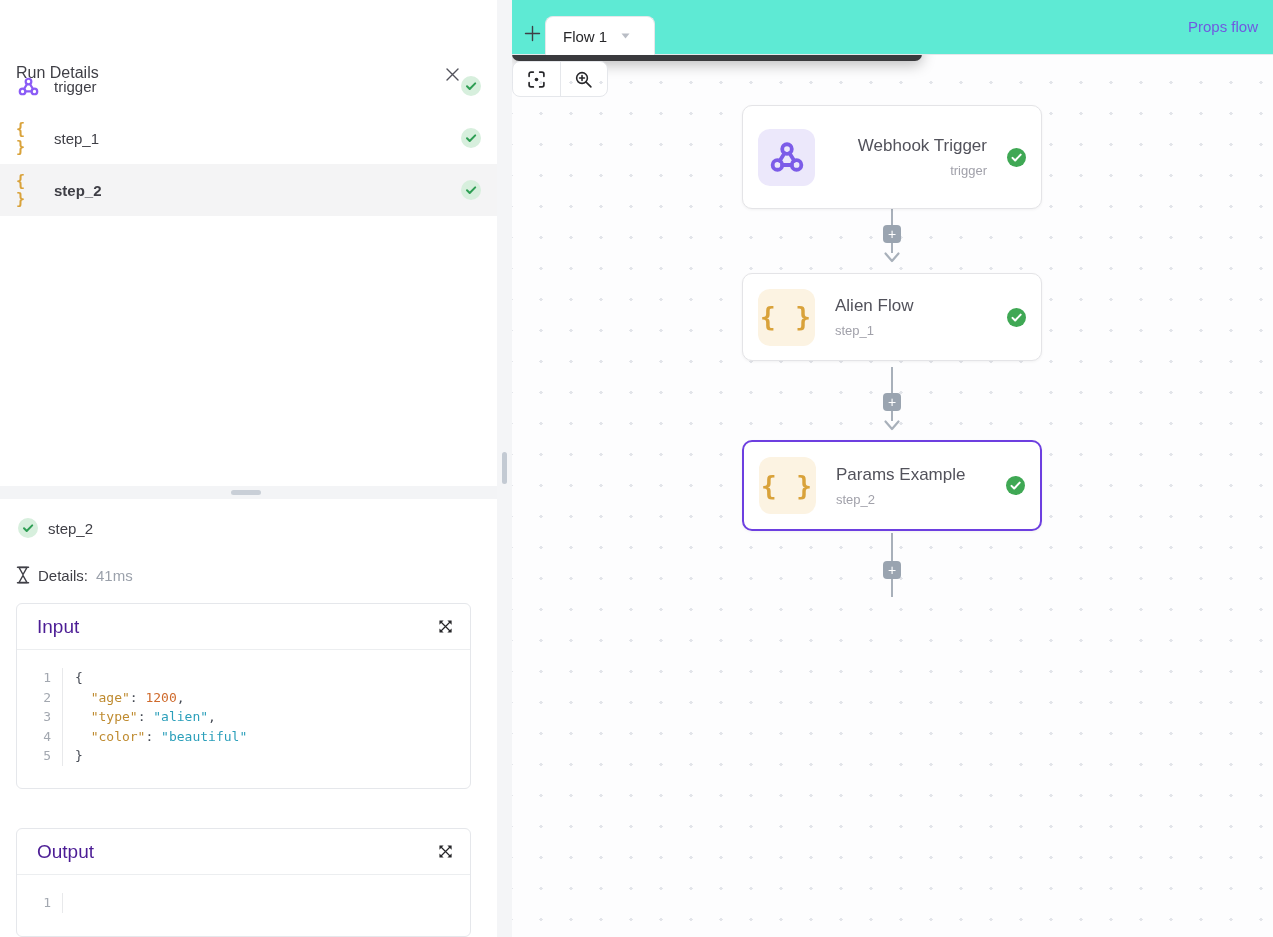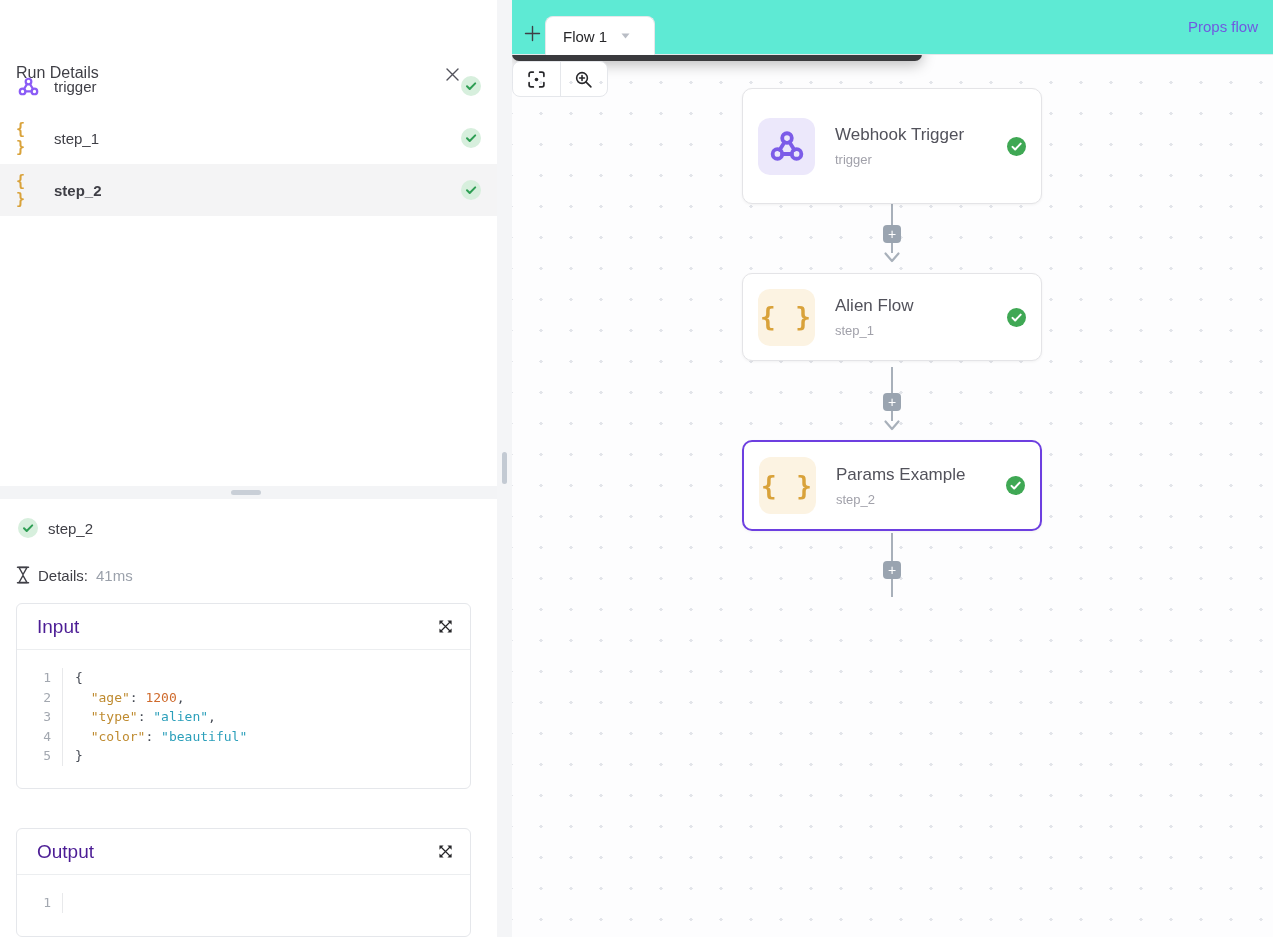--- a/index.html
+++ b/index.html
@@ -60,21 +60,21 @@
   #tabbar { left:0; top:0; width:761px; height:55px; background:#5eead4; border-bottom:1px solid #e6e7ea; z-index:4; }
   .add-flow-btn { left:6px; top:19px; width:28px; height:28px; display:flex; align-items:center; justify-content:center; cursor:pointer; font-size:22px; font-weight:300; color:#3f3f46; }
   .flow-tab { left:33px; top:16px; height:39px; min-width:110px; background:#fff; border:1px solid #e6e7ea; border-bottom:none; border-radius:8px 8px 0 0; display:flex; align-items:center; padding:0 14px 0 17px; gap:14px; cursor:pointer; z-index:5; }
   .flow-tab-label { font-size:15px; color:#27272a; }
   .test-flow { right:15px; top:18px; font-size:15px; color:#7059e0; cursor:pointer; z-index:5; }
 
   
   .node { left:230px; width:300px; background:#fff; border:1px solid #e4e4e7; border-radius:10px;
     box-shadow:0 1px 3px rgba(0,0,0,0.05); display:flex; align-items:center; padding:0 15px; gap:20px; cursor:pointer; z-index:2; }
   .node.selected { border:2px solid #6d3fe0; }
-  #node-0 { top:88px; height:116px; }
+  #node-0 { top:105px; height:104px;text-align:right; }
   #node-1 { top:273px; height:88px; }
   #node-2 { top:440px; height:91px; }
   .node-iconbox { width:57px; height:57px; border-radius:12px; flex:none; display:flex; align-items:center; justify-content:center; }
   .iconbox-purple { background:#ece8fb; }
   .iconbox-cream { background:#fcf3e2; }
   .node-iconbox .braces { font-size:26px; letter-spacing:2px; }
   .node-text { flex:1; display:flex; flex-direction:column; gap:7px; }
   .node-title { font-size:17px; color:#52525b; }
   .node-sub { font-size:13px; color:#a1a1aa; }
   .node-badge { flex:none; width:19px; height:19px; }

